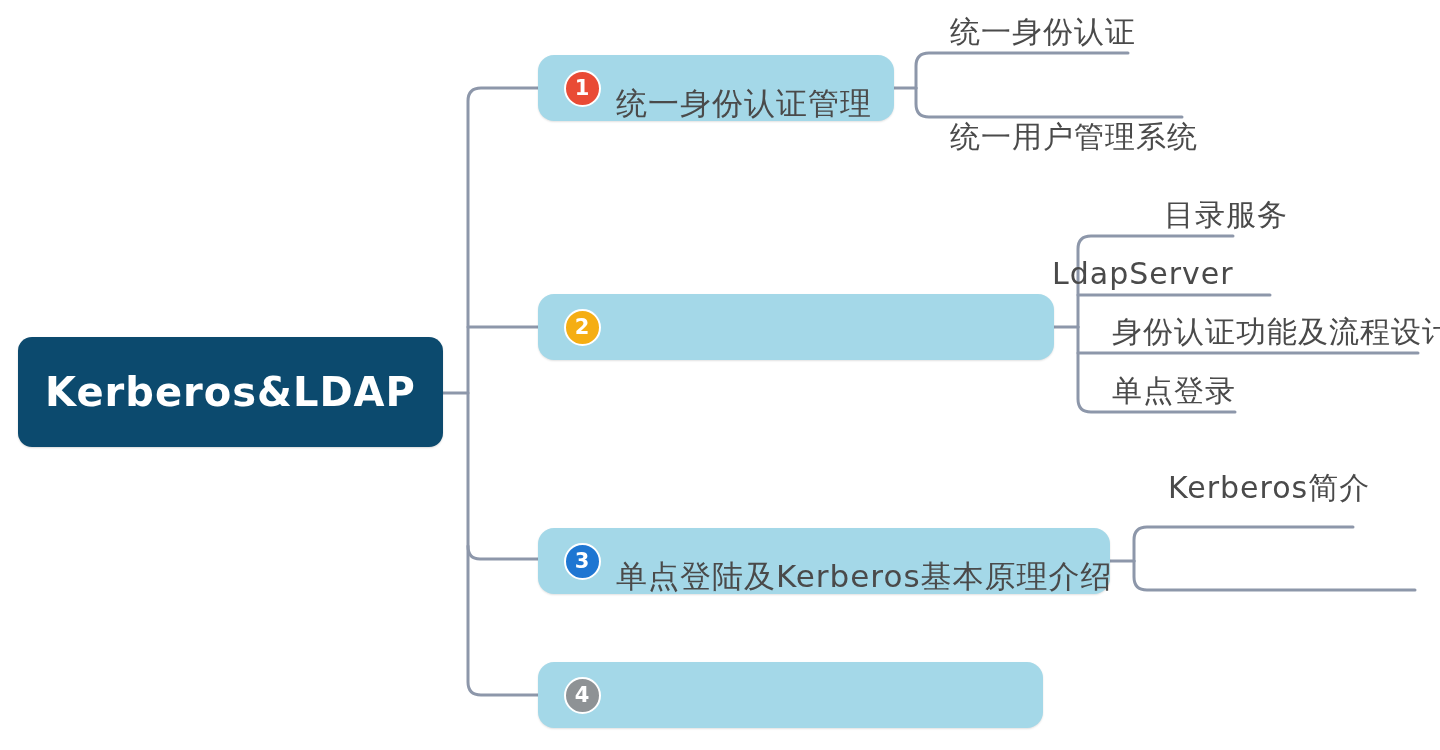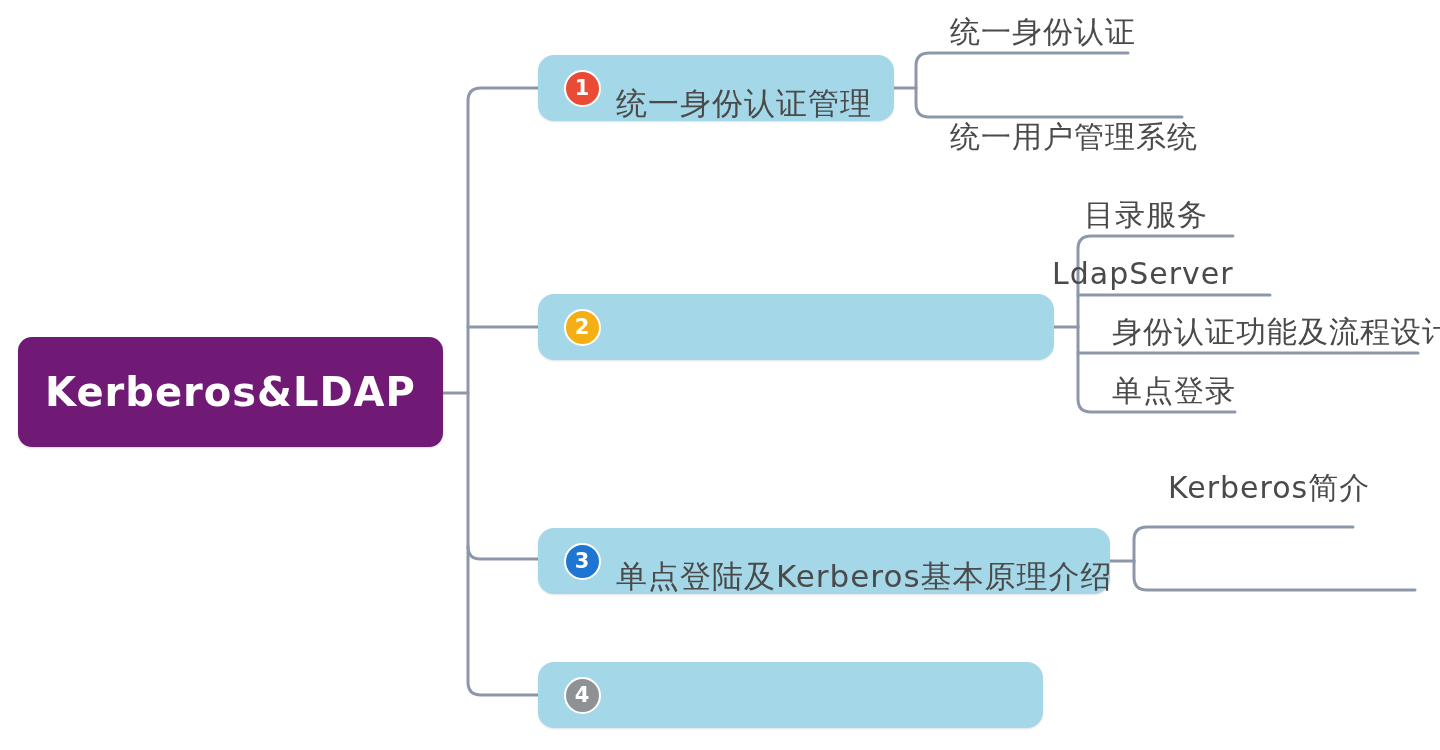--- a/index.html
+++ b/index.html
@@ -5,21 +5,21 @@
   html,body{margin:0;padding:0;background:#ffffff;}
   .canvas{
     position:relative;width:1440px;height:750px;background:#ffffff;overflow:hidden;
     font-family:"DejaVu Sans","Liberation Sans",sans-serif;
   }
   .links{position:absolute;left:0;top:0;width:1440px;height:750px;}
   .links path{fill:none;stroke:#8d97aa;stroke-width:3;stroke-linecap:round;}
 
   .root-node{
     position:absolute;left:18px;top:337px;width:425px;height:110px;
-    background:#701a75;border-radius:14px;
+    background:#0c4a6e;border-radius:14px;
     display:flex;align-items:center;justify-content:center;
     color:#ffffff;font-size:40px;font-weight:bold;letter-spacing:1px;
     box-shadow:0 1px 2px rgba(0,0,0,0.15);
   }
 
   .branch-node{
     position:absolute;height:66px;background:#a4d8e8;border-radius:16px;
     display:flex;align-items:center;padding-left:26px;box-sizing:border-box;
     color:#4a4a4a;font-size:31px;letter-spacing:1px;white-space:nowrap;
     box-shadow:0 1px 2px rgba(0,0,0,0.12);
@@ -35,21 +35,21 @@
   .b2{left:538px;top:294px;width:516px;}
   .b3{left:538px;top:528px;width:572px;}
   .b4{left:538px;top:662px;width:505px;}
 
   .leaf{
     position:absolute;height:36px;line-height:36px;white-space:nowrap;
     color:#4a4a4a;font-size:30px;letter-spacing:1px;
   }
   .b1l1{left:950px;top:14px;}
   .b1l2{left:950px;top:78px;margin-top:41px;}
-  .b2l1{left:1084px;top:197px;}
+  .b2l1{left:1164px;top:197px;}
   .b2l2{left:1052px;top:256px;}
   .b2l3{left:1112px;top:314px;}
   .b2l4{left:1112px;top:373px;}
   .b3l1{left:1168px;top:470px;}
   .b3l2{left:1168px;top:551px;}
 </style>
 </head>
 <body>
 
 <div class="canvas">

